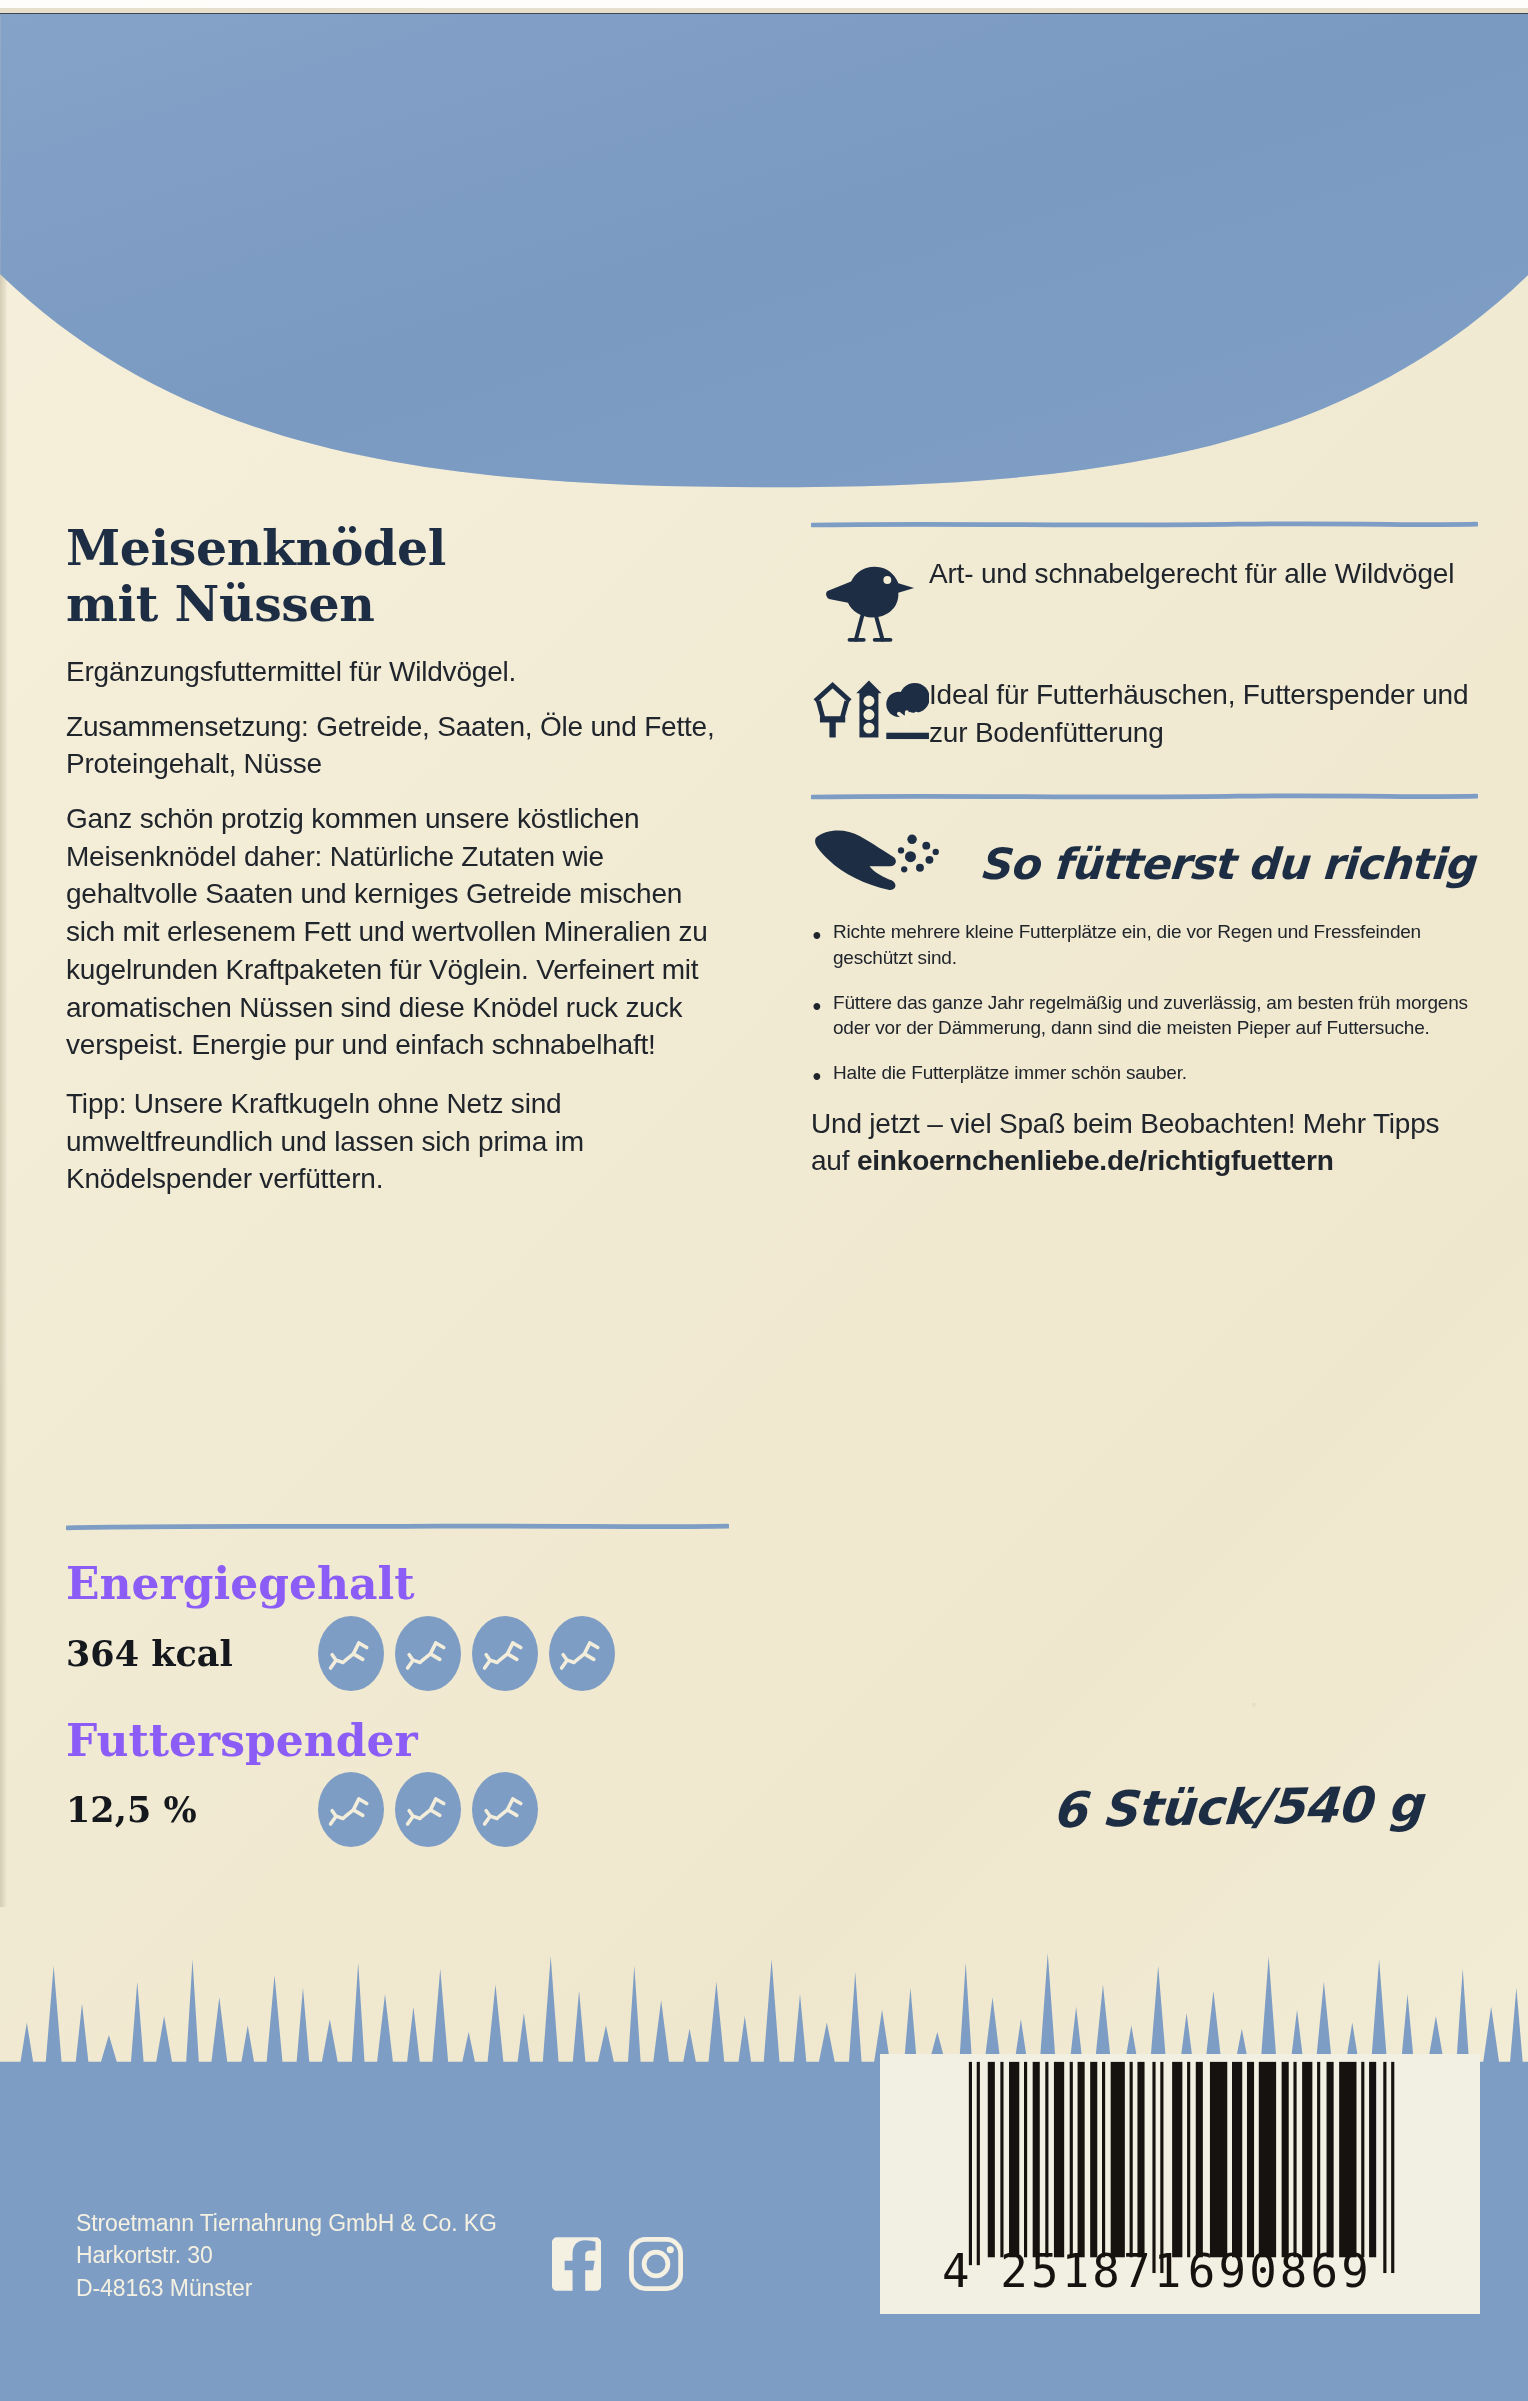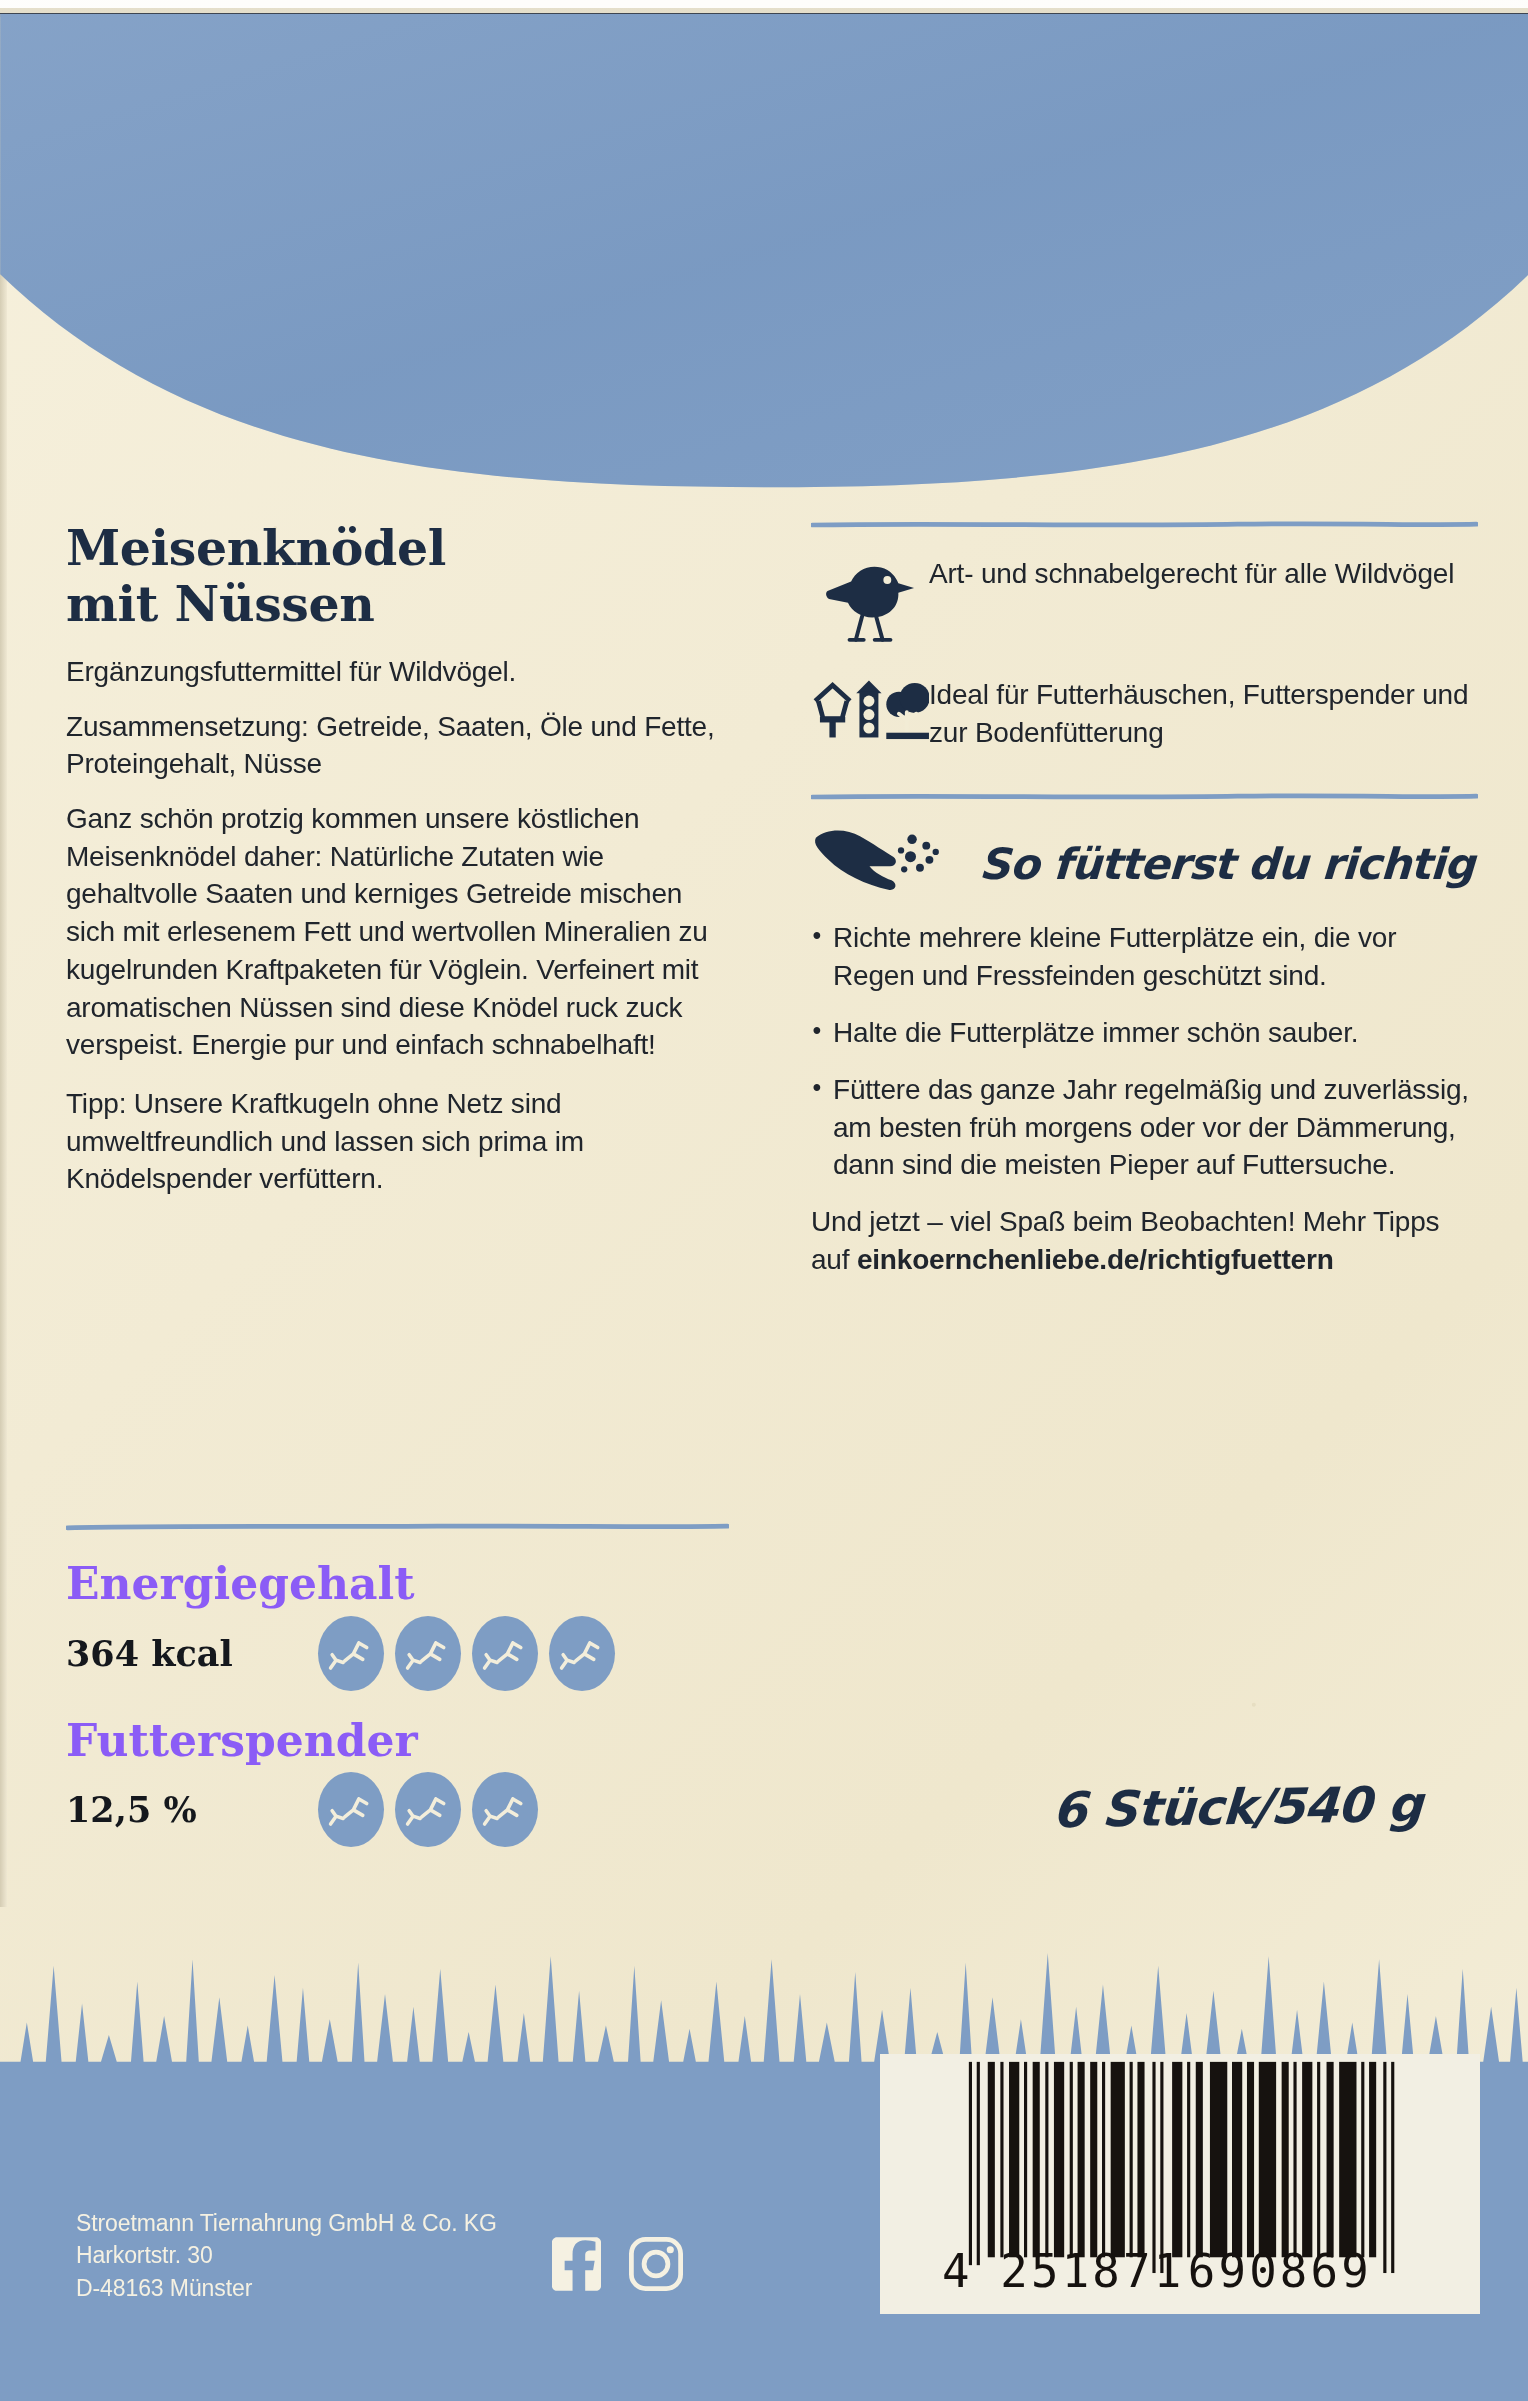--- a/index.html
+++ b/index.html
@@ -199,21 +199,21 @@
     letter-spacing: -0.8px;
     transform: skewX(-6deg);
   }
   .bullets {
     margin: 0; padding: 0;
     list-style: none;
   }
   .bullets li {
     position: relative;
     font-family: "Liberation Sans", sans-serif;
-    font-size: 28px;
+    font-size: 19px;
     line-height: 1.35;
     color: #20252c;
     letter-spacing: -0.2px;
     padding-left: 22px;
     margin-bottom: 19px;
   }
   .bullets li::before {
     content: "•";
     position: absolute;
     left: 1.6px; top: 0;
@@ -451,22 +451,22 @@
             <circle cx="118" cy="60" r="4"></circle>
             <circle cx="158" cy="38" r="4"></circle>
           </g>
         </svg>
       </div>
       <div class="feed-head-title">So fütterst du richtig</div>
     </div>
 
     <ul class="bullets">
       <li>Richte mehrere kleine Futterplätze ein, die vor Regen und Fressfeinden geschützt sind.</li>
+      <li>Füttere das ganze Jahr regelmäßig und zuverlässig, am besten früh morgens oder vor der Dämmerung, dann sind die meisten Pieper auf Futtersuche.</li>
       <li>Halte die Futterplätze immer schön sauber.</li>
-      <li>Füttere das ganze Jahr regelmäßig und zuverlässig, am besten früh morgens oder vor der Dämmerung, dann sind die meisten Pieper auf Futtersuche.</li>
     </ul>
 
     <p class="closing"><span>Und jetzt – viel Spaß beim Beobachten! Mehr Tipps auf </span><b>einkoernchenliebe.de/richtigfuettern</b></p>
   </div>
 
   <div class="quantity">6 Stück/540 g</div>
 
   <div class="blue-footer">
     <svg width="1529" height="489" viewBox="0 0 1938 620" xmlns="http://www.w3.org/2000/svg" preserveAspectRatio="none">
       <path fill="#7e9dc4" d="M0,190 L0,620 L1938,620 L1938,190

